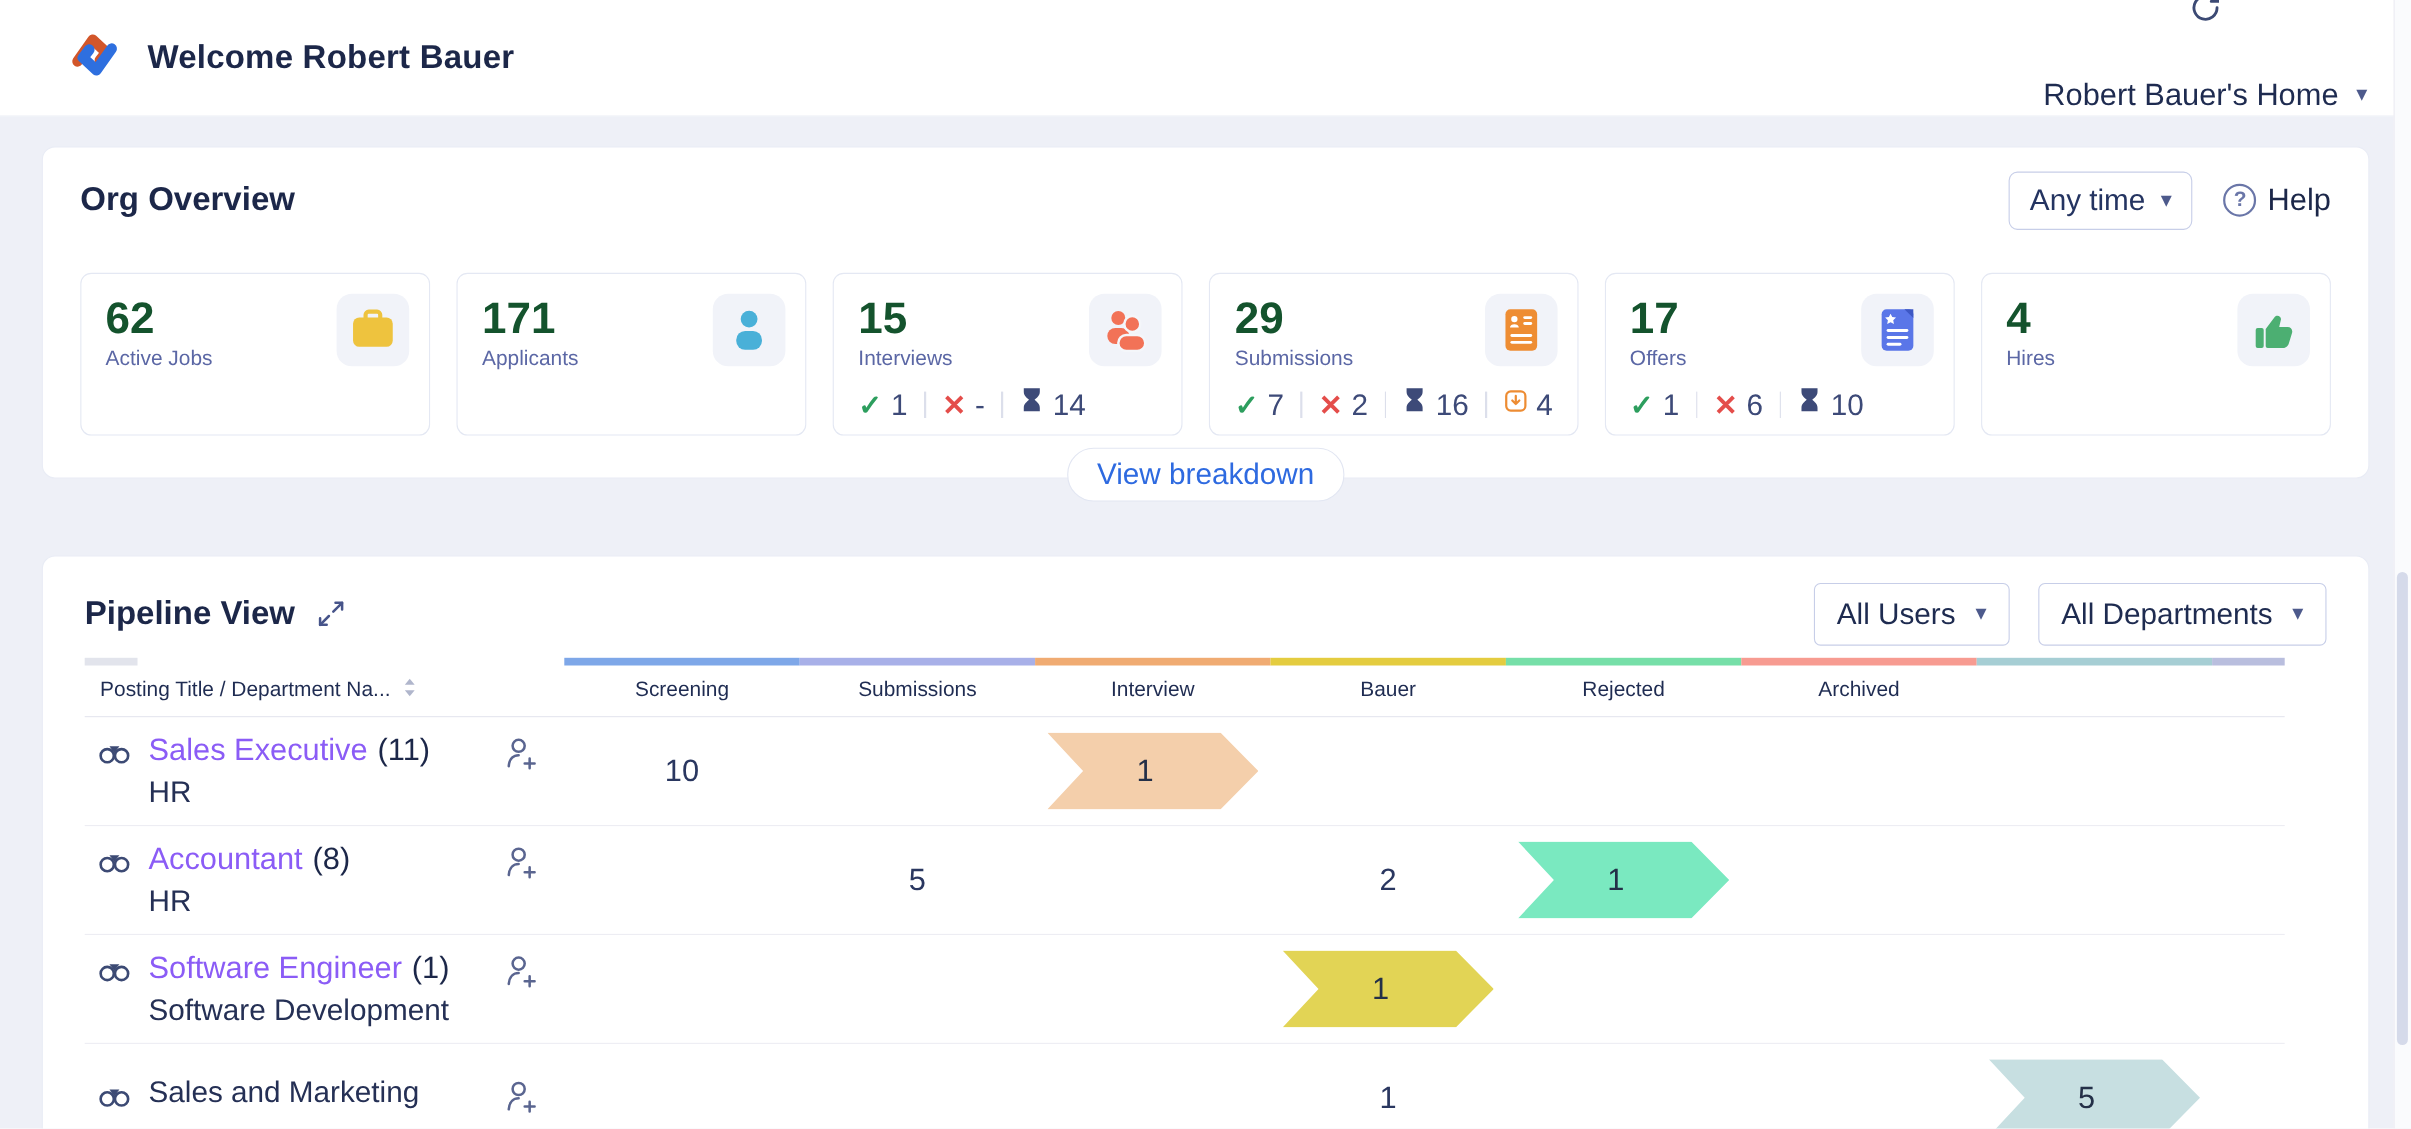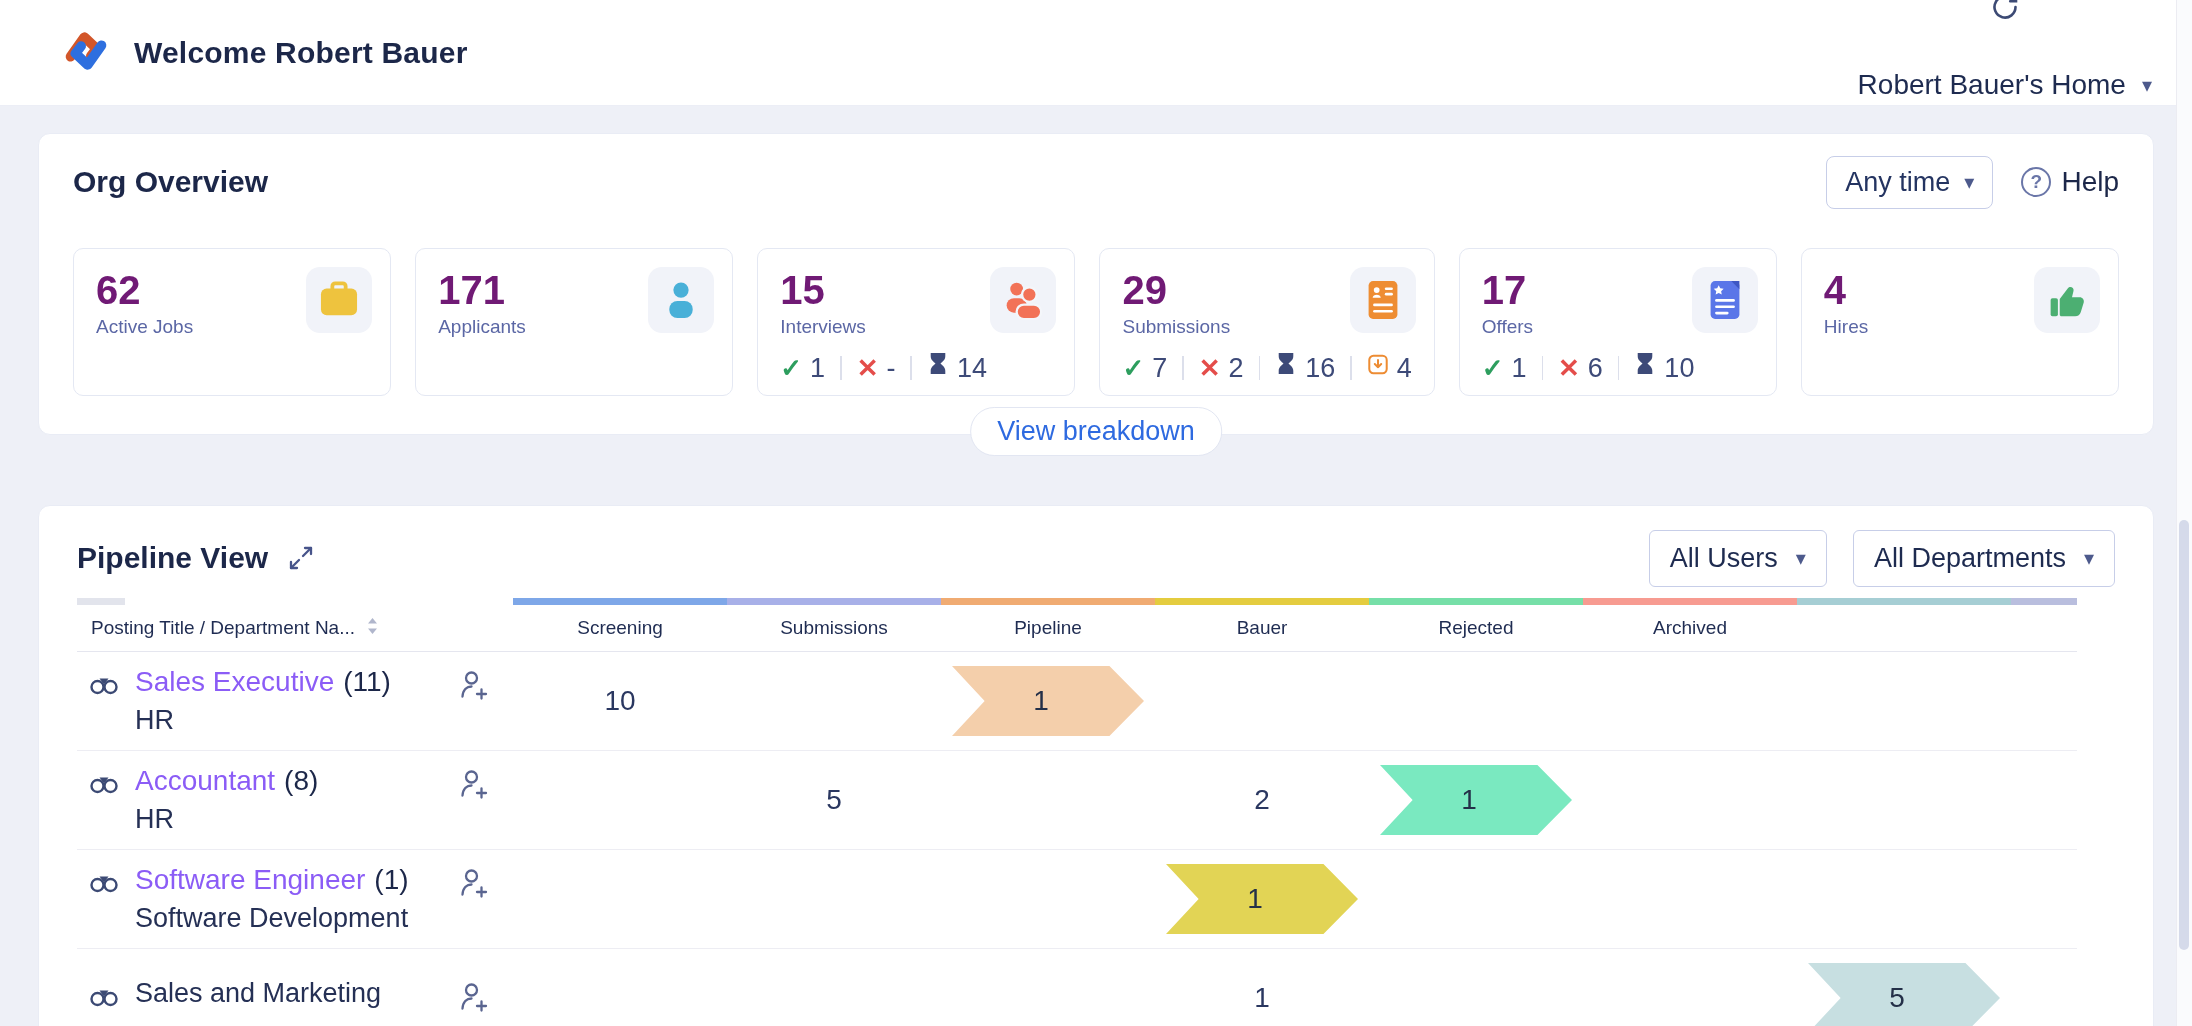--- a/index.html
+++ b/index.html
@@ -24,21 +24,21 @@
   
   .org { margin:27px 38px 0; height:302px; padding:0 34px; position:relative; }
   .org-head { display:flex; align-items:center; padding-top:30px; height:66px; }
   .sec-title { font-size:30px; font-weight:700; color:#1c2749; }
   .org-controls { margin-left:auto; display:flex; align-items:center; gap:28px; }
   .anytime { display:flex; align-items:center; gap:14px; border:1.5px solid #c7cee8; border-radius:8px; background:#fff; padding:10px 18px; font-size:27px; color:#243461; cursor:pointer; }
   .help { display:flex; align-items:center; gap:10px; font-size:28px; color:#1c2749; cursor:pointer; }
   .qmark { width:30px; height:30px; border:2px solid #6a76a8; border-radius:50%; color:#6a76a8; font-size:19px; font-weight:700; display:grid; place-items:center; }
   .stats { display:flex; gap:24px; margin-top:48px; }
   .stat-card { flex:1; position:relative; border:1.5px solid #e4e8f3; border-radius:10px; height:148px; padding:18px 22px; background:#fff; }
-  .stat-value { font-size:40px; font-weight:700; color:#701a75; line-height:1.15; }
+  .stat-value { font-size:40px; font-weight:700; color:#14532d; line-height:1.15; }
   .stat-label { font-size:19px; color:#5b67a5; margin-top:3px; }
   .stat-icon { position:absolute; top:18px; right:18px; width:66px; height:66px; background:#f1f3f9; border-radius:14px; display:grid; place-items:center; }
   .substats { display:flex; align-items:center; margin-top:14px; font-size:27px; color:#3d4a78; }
   .ss { display:flex; align-items:center; gap:8px; }
   .ss-mark { font-size:26px; font-weight:700; }
   .ss-svg { width:22px; height:25px; }
   .ss-sep { width:1.5px; height:24px; background:#dcdfeb; margin:0 15px; }
   .breakdown { position:absolute; left:50%; bottom:-22px; transform:translateX(-50%); background:#fff; border:1.5px solid #e2e6f2; border-radius:24px; padding:8px 26px; font-size:27px; color:#2e6ae0; white-space:nowrap; cursor:pointer; }
 
   
@@ -313,21 +313,21 @@
       <div class="grid thead-row" id="thead-row">
           <div class="th th-first">
             <span>Posting Title / Department Na...</span>
             <span><svg width="15" height="22" viewBox="0 0 15 22">
                 <path d="M7.5 3 L12 8.5 H3 Z" fill="#b0b6cc"></path>
                 <path d="M7.5 19 L3 13.5 h9 Z" fill="#b0b6cc"></path>
               </svg></span>
           </div>
           <div class="th">Screening</div>
           <div class="th">Submissions</div>
-          <div class="th">Pipeline</div>
+          <div class="th">Interview</div>
           <div class="th">Bauer</div>
           <div class="th">Rejected</div>
           <div class="th">Archived</div>
           <div class="th"></div>
         </div>
       <div id="tbody">
           <div class="grid trow">
             <div class="cell-first">
               <div class="job-wrap">
                 <span class="binocs"><svg width="30" height="26" viewBox="0 0 30 26" fill="none">

